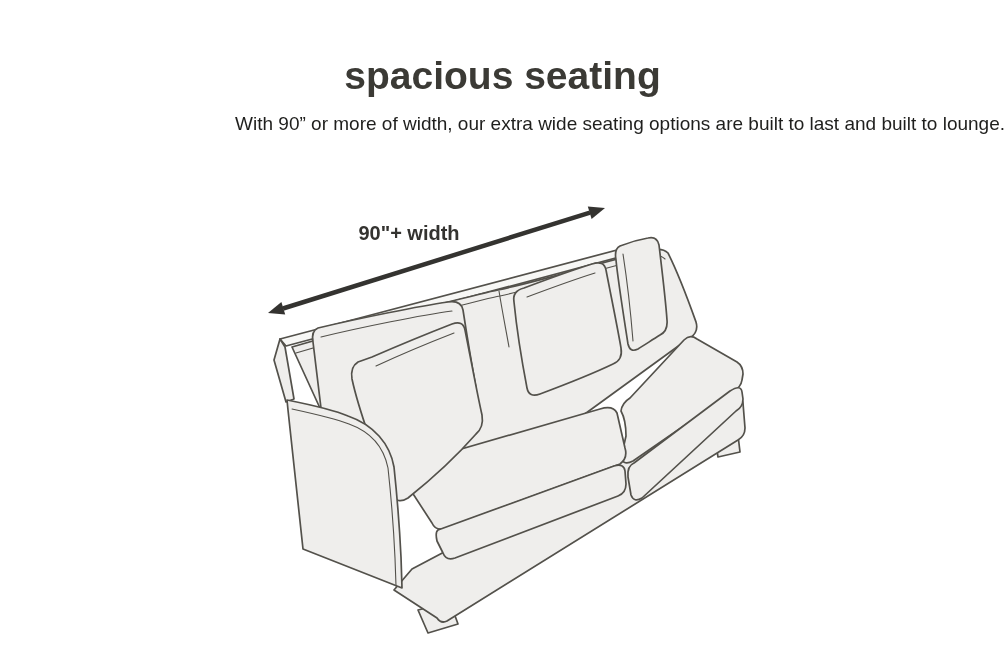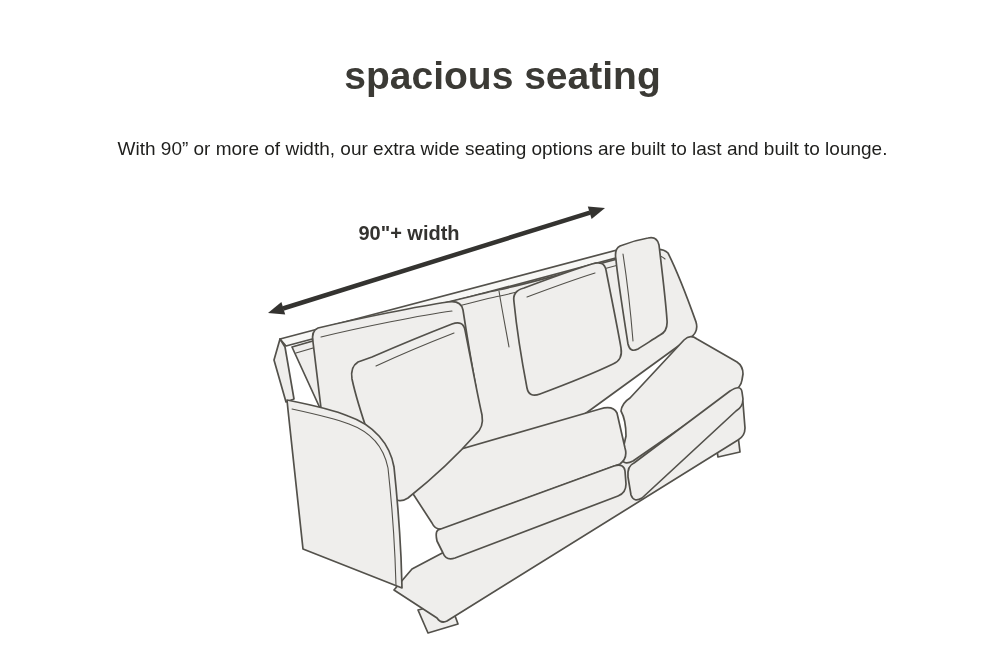--- a/index.html
+++ b/index.html
@@ -18,24 +18,24 @@
     width: 100%;
     text-align: center;
     font-size: 39px;
     font-weight: bold;
     letter-spacing: 0px;
     color: #3b3a35;
     margin: 0;
   }
   .description {
     position: absolute;
-    top: 136px;
+    top: 111px;
     left: 0;
     width: 100%;
-    text-align: center;
+    text-align: right;
     font-size: 19px;
     line-height: 26px;
     color: #1f1f1d;
   }
   .diagram-svg {
     position: absolute;
     top: 0;
     left: 0;
     width: 1005px;
     height: 671px;

